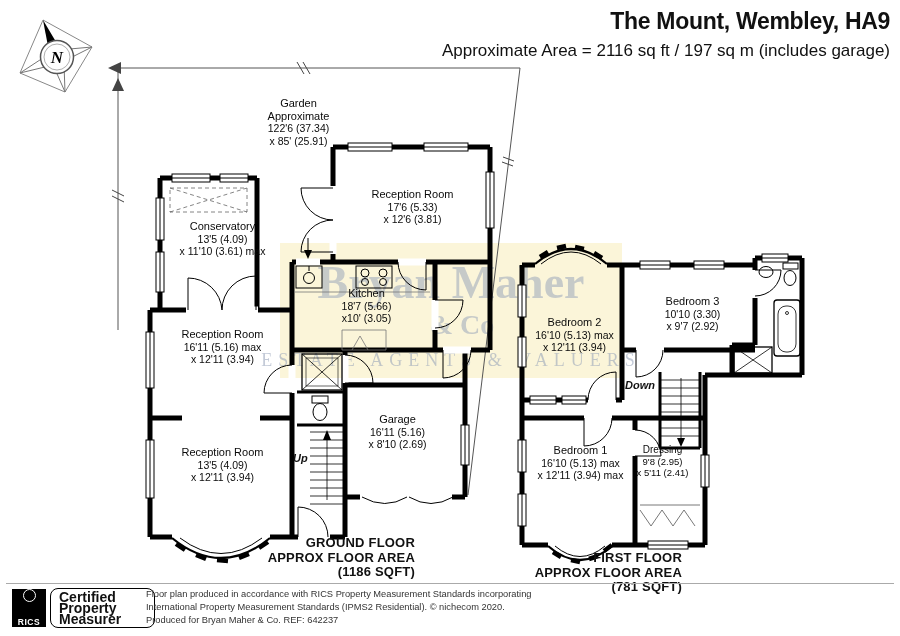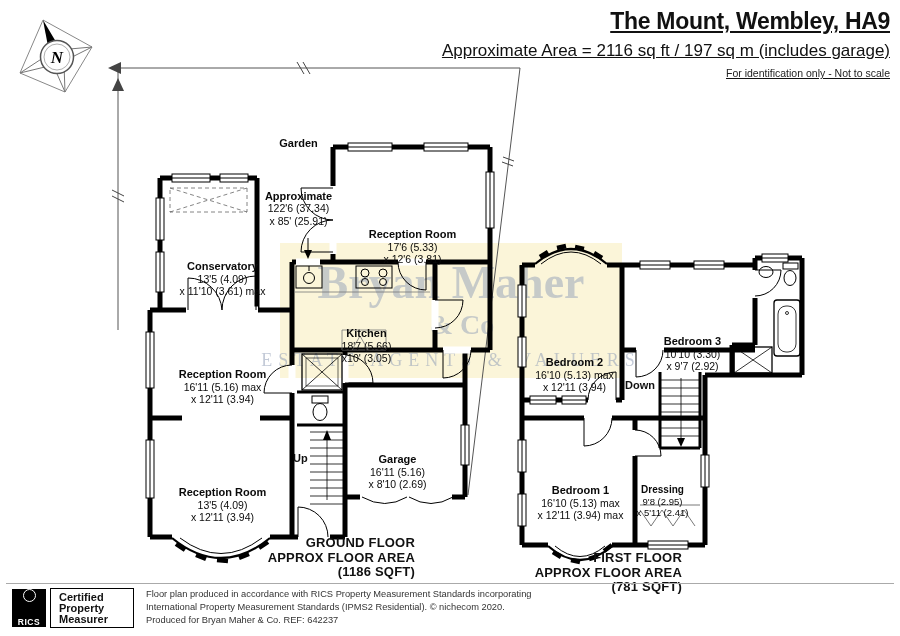--- a/index.html
+++ b/index.html
@@ -1,40 +1,40 @@
 <!DOCTYPE html>
 <html><head>
 <meta charset="utf-8">
 <style>
   html,body{margin:0;padding:0;background:#fff;}
   #page{position:relative;width:900px;height:636px;background:#fff;overflow:hidden;
         font-family:"Liberation Sans",sans-serif;color:#111;}
   svg{position:absolute;left:0;top:0;}
-  .hdr{position:absolute;right:10px;top:8px;text-align:right;text-decoration:underline;}
+  .hdr{position:absolute;right:10px;top:8px;text-align:right;}
   .hdr .t{font-size:23px;font-weight:bold;letter-spacing:-0.3px;}
   .hdr .s{font-size:17px;margin-top:6px;}
   .hdr .n{font-size:10.5px;margin-top:6px;color:#222;}
   .lbl{position:absolute;text-align:center;font-size:10.5px;line-height:12.5px;color:#0a0a0a;}
-  .lbl .nm{font-weight:bold;font-size:11px;margin-top:40px;}
+  .lbl .nm{font-weight:normal;font-size:11px;}
   .sm{font-size:9.5px;line-height:11.5px;}
   .sm .nm{font-size:10px;}
   .area-lbl{position:absolute;text-align:right;font-weight:bold;font-size:13px;line-height:14.5px;letter-spacing:.2px;}
-  .updown{position:absolute;font-weight:bold;font-size:11px;}
+  .updown{position:absolute;font-weight:bold;font-size:11px;font-style:italic;}
   .wm1{font-family:"Liberation Serif",serif;font-weight:bold;font-size:46px;fill:#93a0b8;opacity:.5;}
   .wm2{font-family:"Liberation Serif",serif;font-weight:bold;font-size:28px;fill:#93a0b8;opacity:.5;}
   .wm3{font-family:"Liberation Serif",serif;font-size:18px;letter-spacing:6px;fill:#93a0b8;opacity:.55;}
   .compass-n{font:italic bold 17px "Liberation Serif",serif;fill:#000;}
   .foot-line{position:absolute;left:6px;right:6px;top:583px;border-top:1px solid #aaa;}
   .rics-box{position:absolute;left:12px;top:589px;width:34px;height:38px;background:#000;
             display:flex;flex-direction:column;align-items:center;justify-content:space-between;}
   .rics-ring{width:11px;height:11px;border:1.5px solid #fff;border-radius:50%;margin-bottom:2px;}
   .rics-txt{color:#fff;font-weight:bold;font-size:8.5px;letter-spacing:.5px;}
-  .badge{position:absolute;left:50px;top:588px;width:84px;height:40px;border:1.5px solid #000;
-         border-radius:0;box-sizing:border-box;padding:3px 0 0 8px;
-         font-weight:bold;font-size:11px;line-height:11px;color:#111;}
+  .badge{position:absolute;left:50px;top:588px;width:105px;height:40px;border:1.5px solid #000;
+         border-radius:8px;box-sizing:border-box;padding:3px 0 0 8px;
+         font-weight:bold;font-size:14px;line-height:11px;color:#111;}
   .disc{position:absolute;left:146px;top:588px;font-size:9.3px;line-height:13px;color:#333;}
 </style>
 </head>
 <body>
 
 <div id="page">
 
 <svg width="900" height="636" viewBox="0 0 900 636">
 
   <g>
@@ -241,21 +241,20 @@
       <rect x="734" y="347" width="38" height="26" stroke-width="1.3"></rect>
       <path d="M734,347 L772,373 M772,347 L734,373" stroke-width="0.8"></path>
     </g>
     <path d="M640,505 H700 M640,510 l11,16 l11,-16 l11,16 l11,-16 l11,16" stroke="#555" stroke-width="0.8" fill="none"></path>
   </g>
 </svg>
 
 <div class="hdr">
   <div class="t">The Mount, Wembley, HA9</div>
   <div class="s">Approximate Area = 2116 sq ft / 197 sq m (includes garage)</div>
-  <div class="n">For identification only - Not to scale</div>
 </div>
 
 <div class="lbl" style="left:226px;top:97px;width:145px;">
   <div class="nm">Garden</div>
   <div class="nm">Approximate</div>
   <div>122'6 (37.34)</div>
   <div>x 85' (25.91)</div>
 </div>
 
 <div class="lbl" style="left:150px;top:220px;width:145px;">

